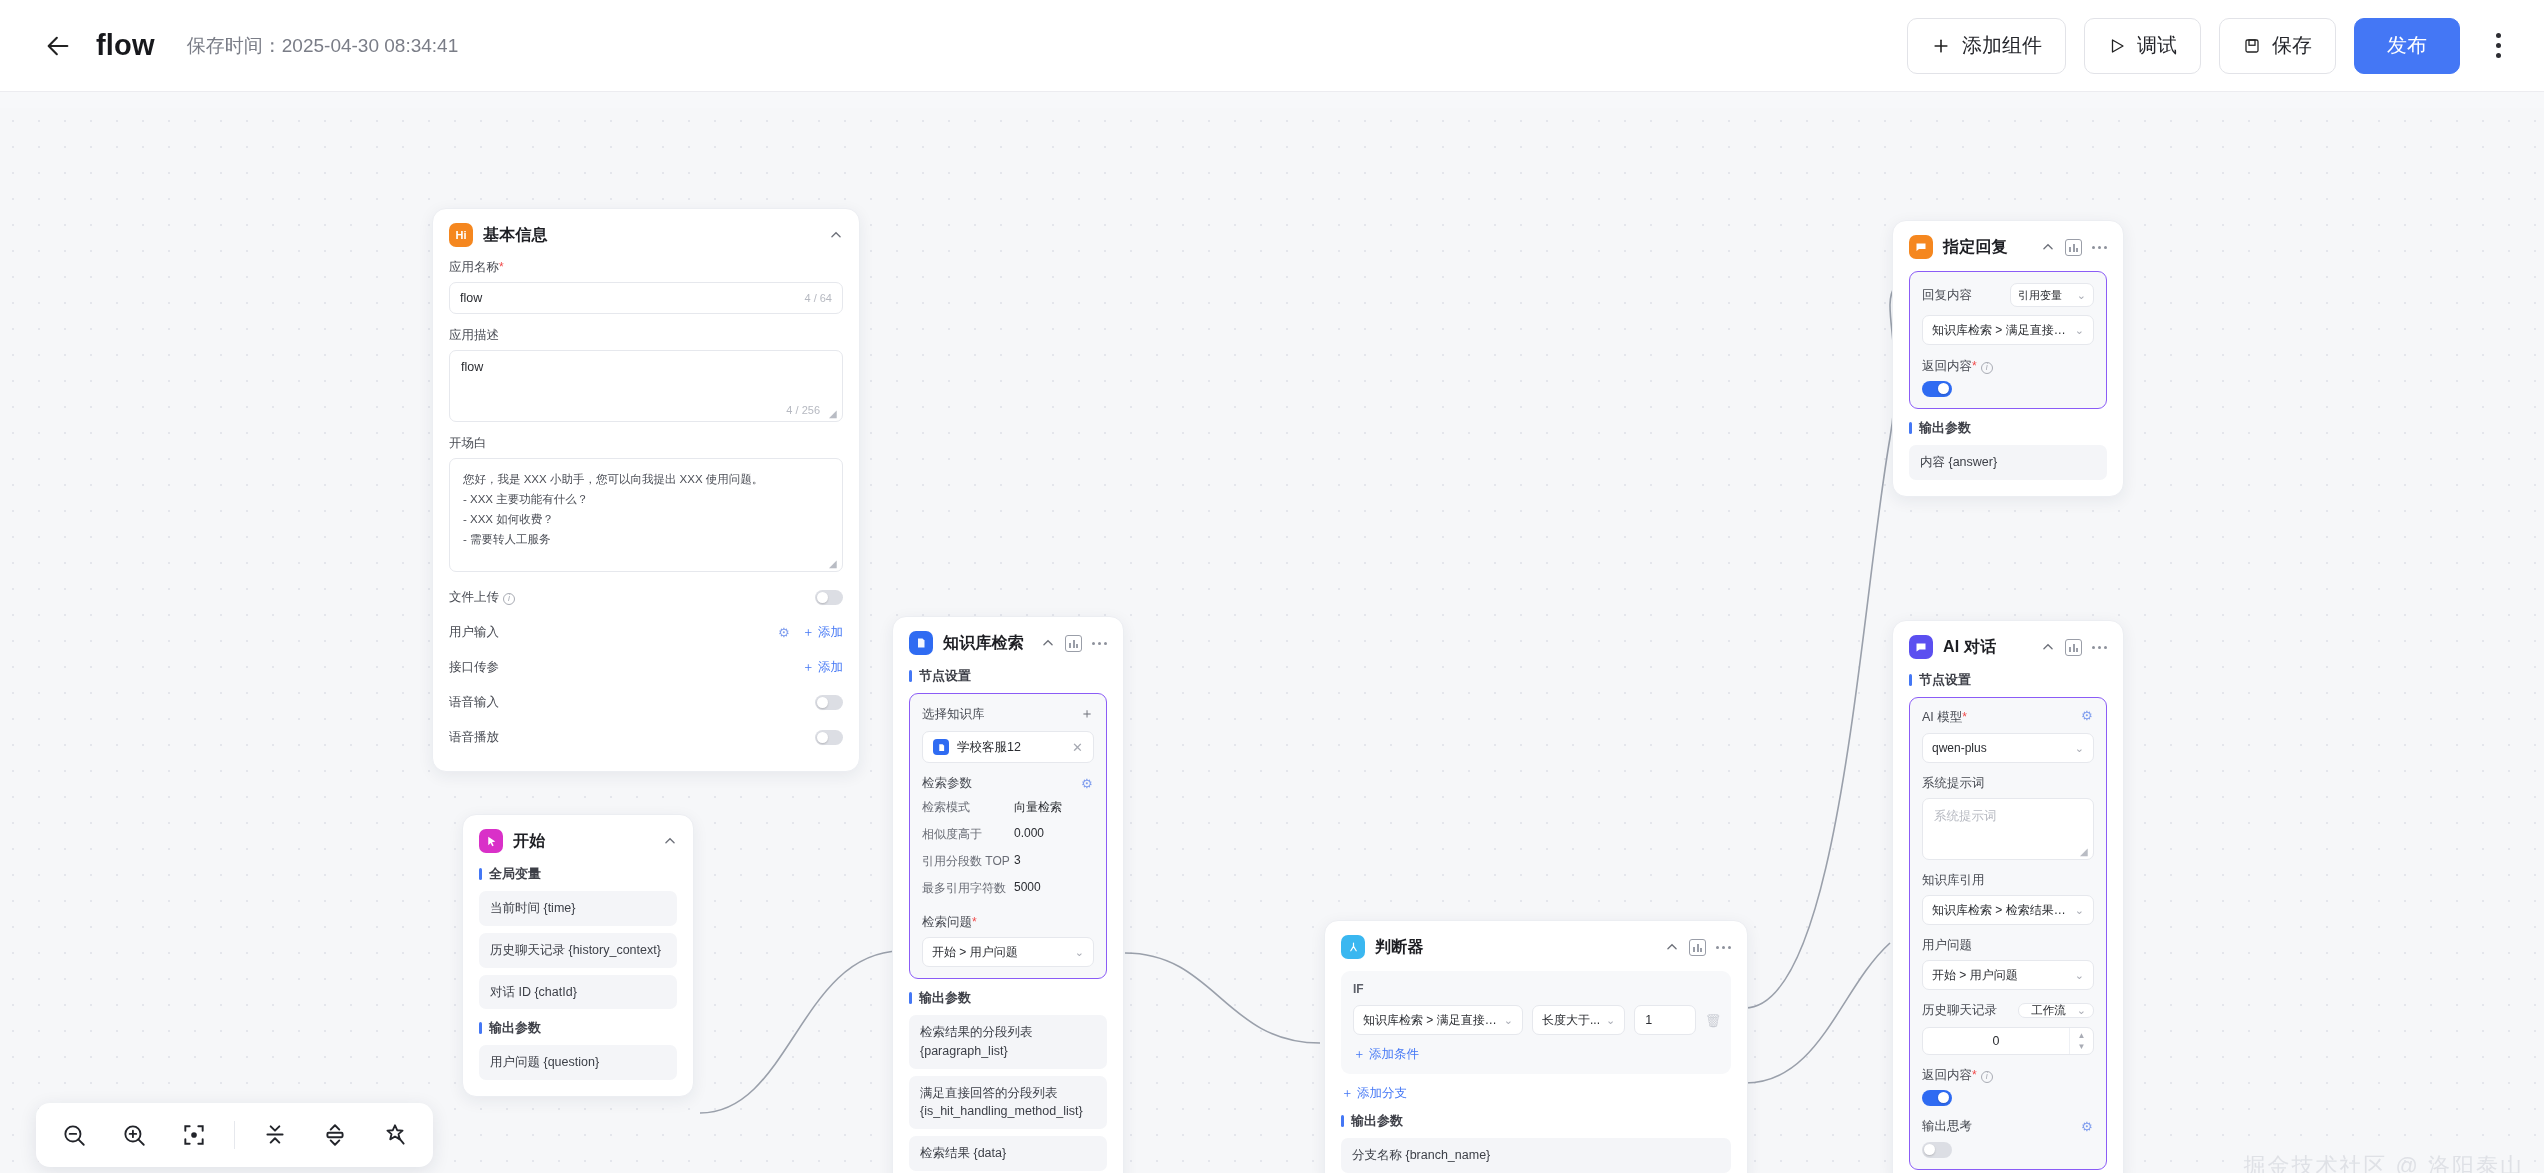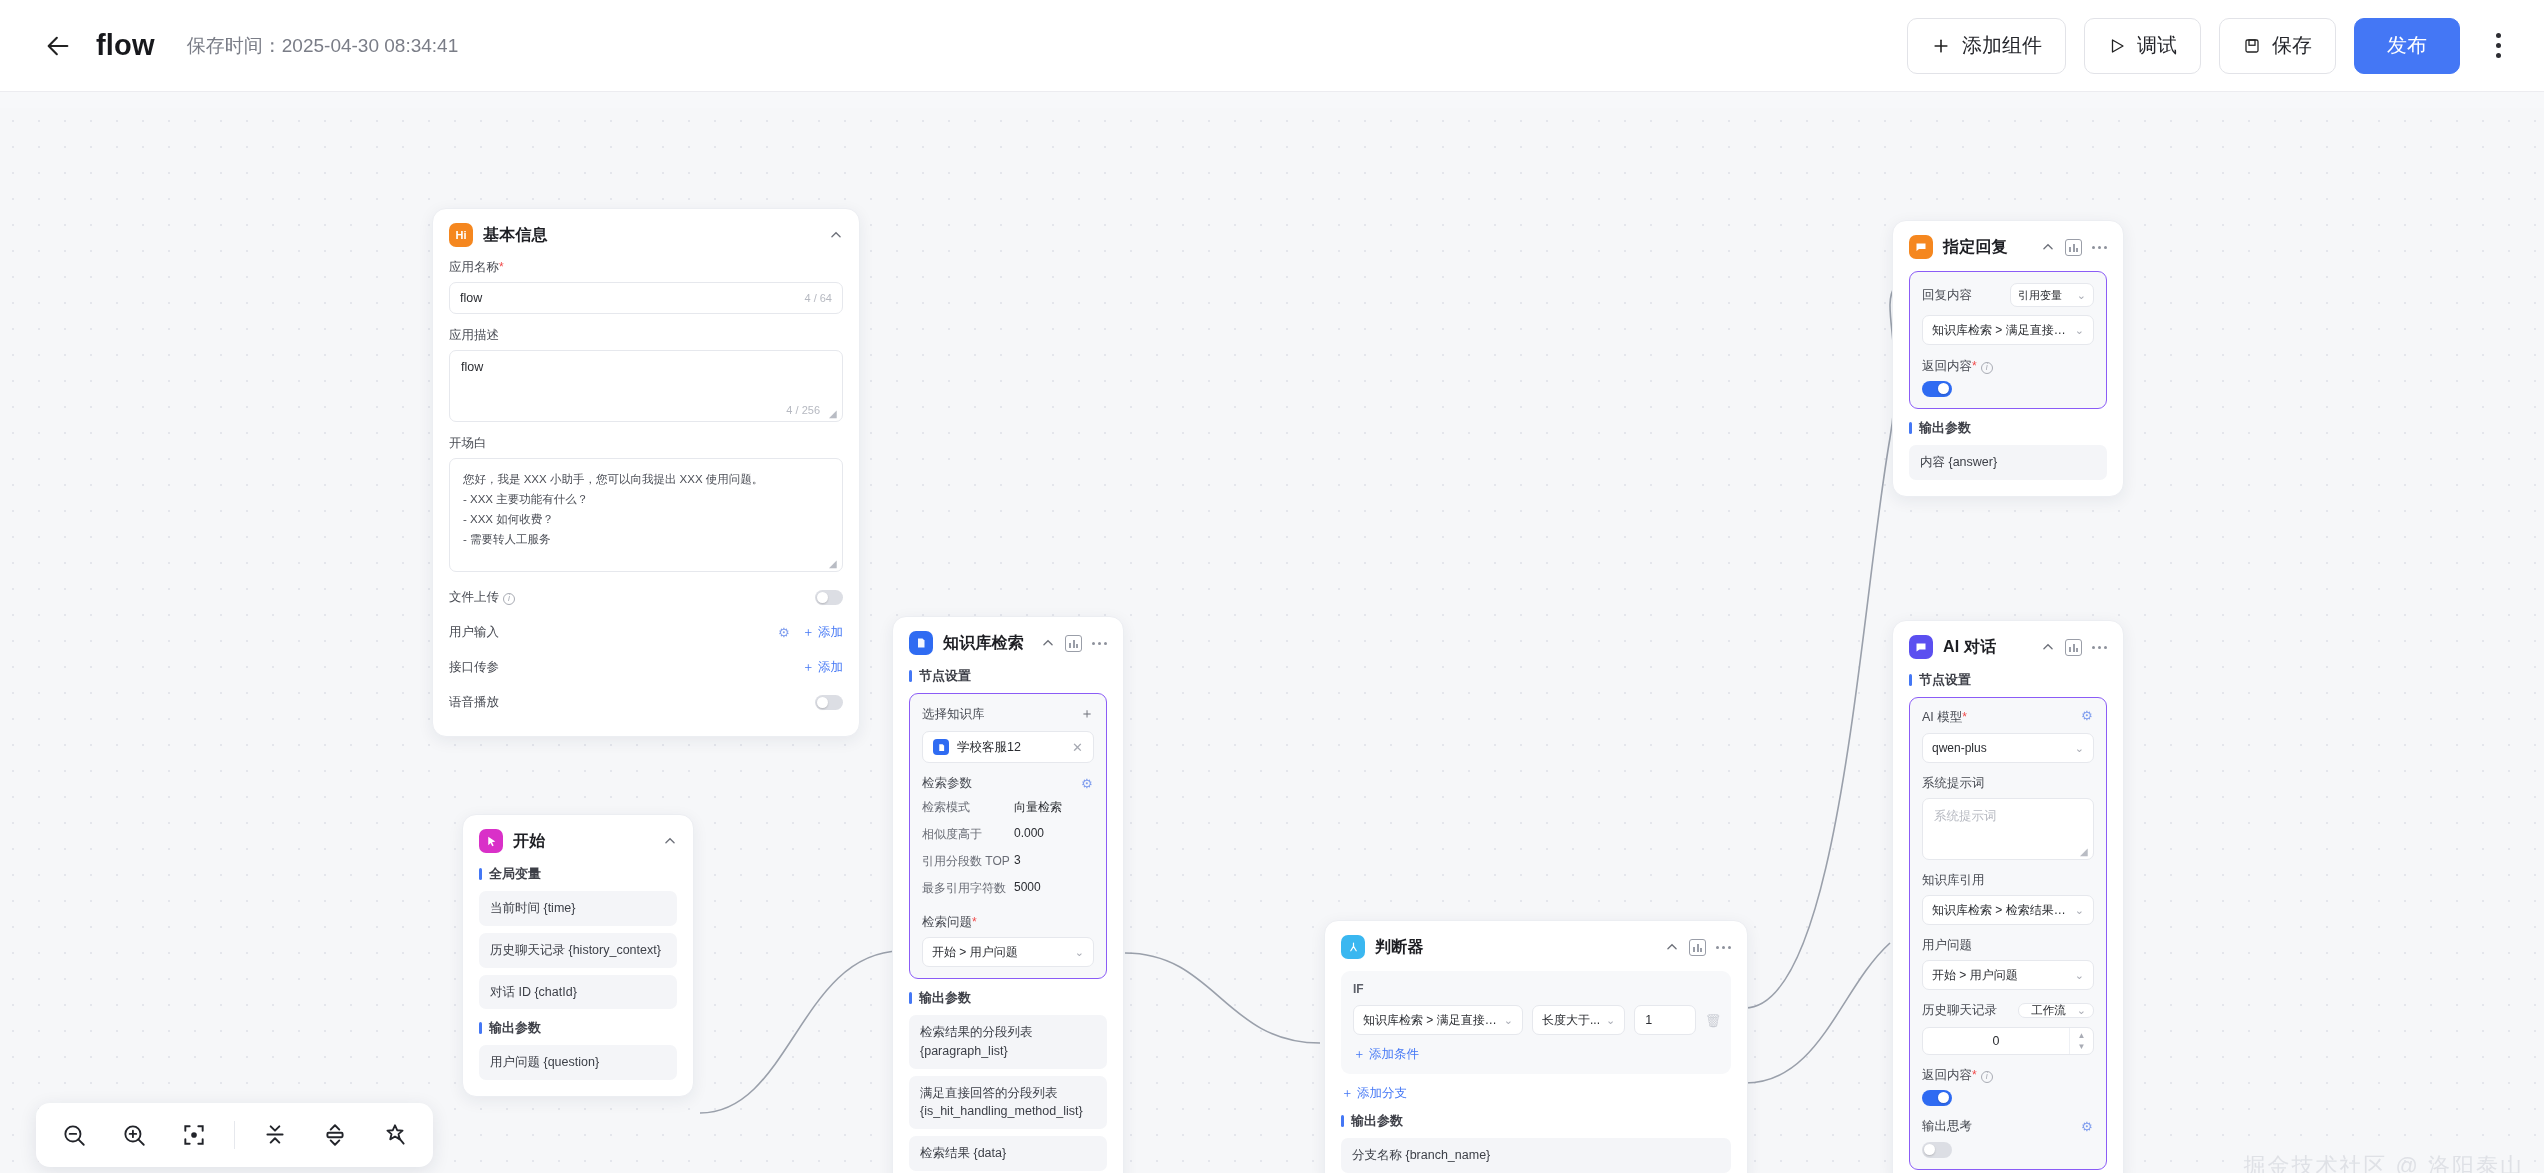--- a/index.html
+++ b/index.html
@@ -304,20 +304,26 @@
         </span>
       </div>
 
       <div class="pill-row">
         <span>接口传参</span>
         <span class="link-add">
           ＋ <span>添加</span>
         </span>
       </div>
 
+      <div class="pill-row">
+        <span>语音输入</span>
+        <span class="toggle">
+            <i></i>
+          </span>
+      </div>
 
       <div class="pill-row">
         <span>语音播放</span>
         <span class="toggle">
             <i></i>
           </span>
       </div>
     </div>
 
     <div class="node" style="left:462px; top:706px; width:232px;">

